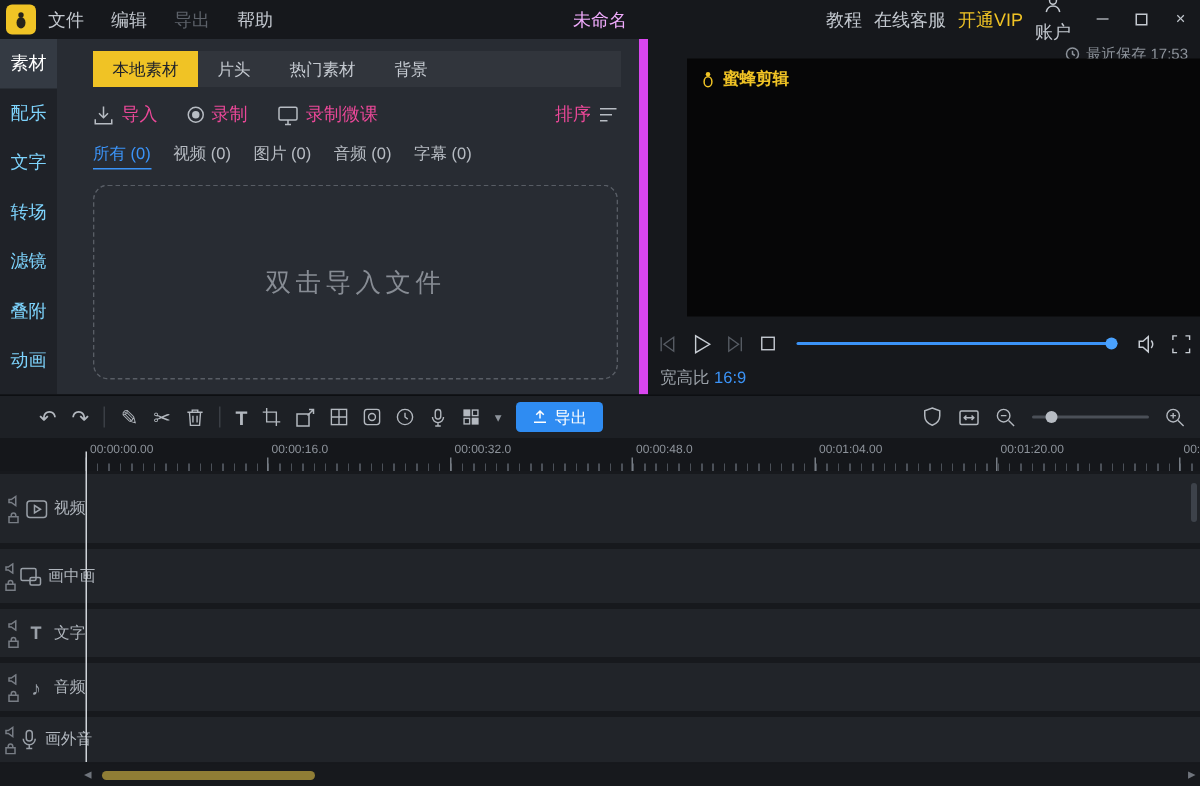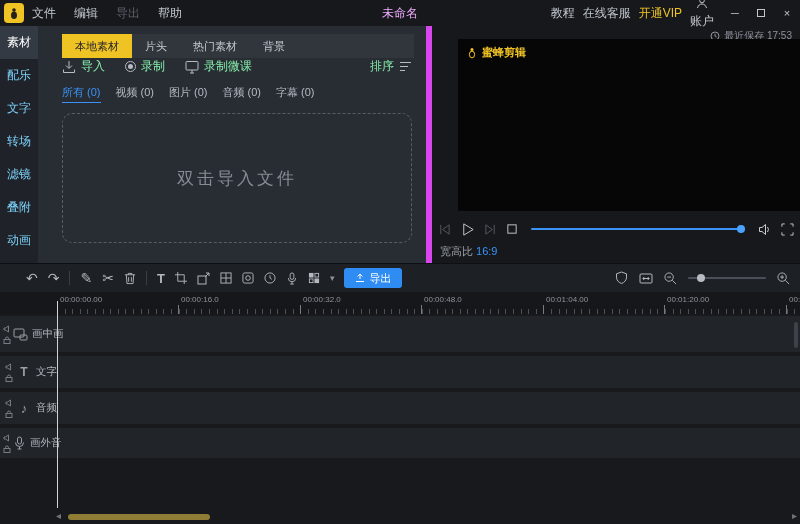--- a/index.html
+++ b/index.html
@@ -27,21 +27,21 @@
   .left-panel { width:426px; display:flex; background:#282c33; }
   .sidebar { width:38px; background:#1f2228; display:flex; flex-direction:column; }
   .sb-item { height:33px; display:flex; align-items:center; justify-content:center; color:#7dd3fc; font-size:12px; }
   .sb-item.active { background:#343a43; color:#ffffff; }
   .media-content { flex:1; padding-left:24px; position:relative; }
 
   .tabs { margin-top:8px; margin-right:12px; height:24px; background:#31353c; display:flex; align-items:stretch; }
   .tab { display:flex; align-items:center; padding:0 13px; color:#c4c9d0; font-size:11px; }
   .tab.active { background:#f0c325; color:#20232a; }
 
-  .media-toolbar { margin-right:14px; display:flex; align-items:center; color:#86efac; font-size:12px;text-align:center; }
+  .media-toolbar { margin-top:10px; margin-right:14px; display:flex; align-items:center; color:#ec4899; font-size:12px;text-align:center; }
   .mt-item { display:flex; align-items:center; gap:5px; margin-right:20px; }
   .mt-sort { margin-left:auto; margin-right:0; display:flex; align-items:center; gap:5px; }
   .rec-outer { width:11px; height:11px; border:1px solid #b7bcc3; border-radius:50%; position:relative; display:inline-block; }
   .rec-inner { position:absolute; inset:2px; background:#b7bcc3; border-radius:50%; }
 
   .filters { margin-top:10px; display:flex; gap:15px; font-size:11px; }
   .filter { color:#b6bbc2; padding-bottom:2px; }
   .filter.active { color:#3b93f7; border-bottom:1px solid #3b93f7; }
 
   .dropzone { margin:10px 14px 0 0; height:130px; border:1px dashed #585d65; border-radius:10px; display:flex; align-items:center; justify-content:center; color:#878c94; font-size:17px; letter-spacing:3px; }
@@ -403,20 +403,45 @@
       <span class="major-tick" style="left:178px"></span>
       <span class="major-tick" style="left:300px"></span>
       <span class="major-tick" style="left:421px"></span>
       <span class="major-tick" style="left:543px"></span>
       <span class="major-tick" style="left:664px"></span>
       <span class="major-tick" style="left:786px"></span>
     </div>
 
     <div class="tracks">
 
+      <div class="track-row" style="height:46px">
+        <div class="track-head">
+          <span class="minis">
+            <span>
+                <svg width="8" height="8" viewBox="0 0 8 8" fill="none" stroke="currentColor">
+                  <path d="M1 3v2h1.5L5.5 7V1L2.5 3z"></path>
+                </svg>
+              </span>
+            <span>
+                <svg width="8" height="8" viewBox="0 0 8 8" fill="none" stroke="currentColor">
+                  <rect x="1" y="3.5" width="6" height="4"></rect>
+                  <path d="M2.5 3.5v-1a1.5 1.5 0 013 0v1"></path>
+                </svg>
+              </span>
+          </span>
+          <span class="type-ic">
+              <svg width="15" height="15" viewBox="0 0 15 15" fill="none" stroke="currentColor">
+                <rect x="1" y="2" width="13" height="11" rx="2"></rect>
+                <path d="M6 5l4 2.5L6 10z"></path>
+              </svg>
+            </span>
+          <span class="track-label">视频</span>
+        </div>
+        <div class="track-body"></div>
+      </div>
 
       <div class="track-row" style="height:36px">
         <div class="track-head">
           <span class="minis">
             <span>
                 <svg width="8" height="8" viewBox="0 0 8 8" fill="none" stroke="currentColor">
                   <path d="M1 3v2h1.5L5.5 7V1L2.5 3z"></path>
                 </svg>
               </span>
             <span>

